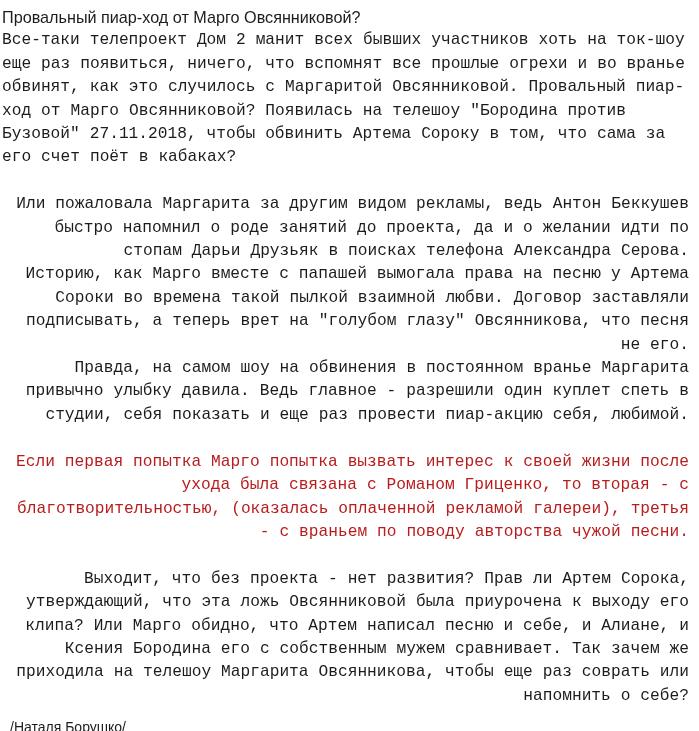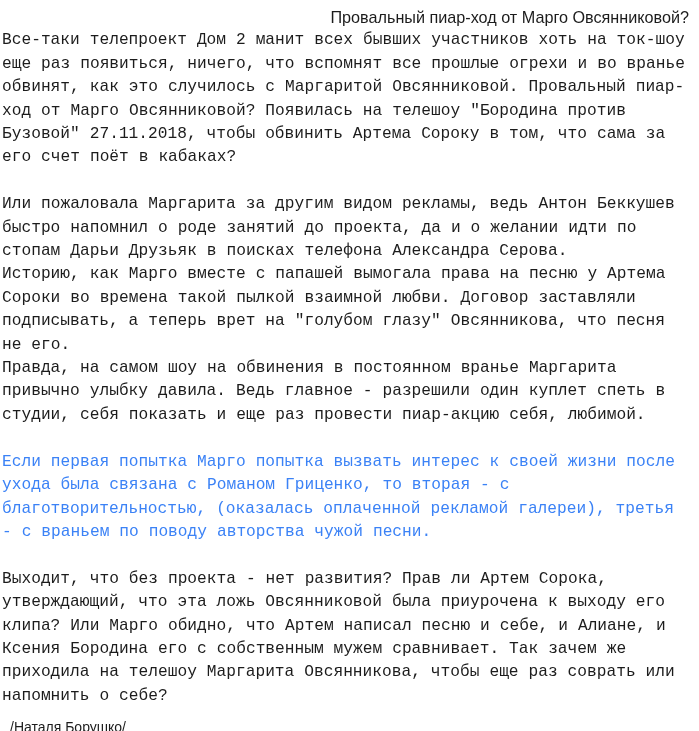--- a/index.html
+++ b/index.html
@@ -30,29 +30,29 @@
     word-spacing: 0.2px;
     text-align: left;
     margin: 0;
     white-space: pre-wrap;
     font-family: Liberation Mono, monospace;
   }
 
   
   .para + .para {
     margin-top: 23.4px;
+    text-align: right;
   }
 
   .headline {
     color: #1c1c1c;
     font-size: 16.2px;
     line-height: 23.4px;
     margin: 0;
     font-weight: normal;
-    text-align: right;
   }
 
   .signature {
     color: #1c1c1c;
     font-size: 14px;
     line-height: 23.4px;
     margin: 8px;
   }
 </style>
 </head>
@@ -61,19 +61,19 @@
 <div class="article">
 
   <p class="headline" style="color: rgb(28, 28, 28);">Провальный пиар-ход от Марго Овсянниковой?</p>
 
   <p class="para" style="color: rgb(28, 28, 28);">Все-таки телепроект Дом 2 манит всех бывших участников хоть на ток-шоу еще раз появиться, ничего, что вспомнят все прошлые огрехи и во вранье обвинят, как это случилось с Маргаритой Овсянниковой. Провальный пиар-ход от Марго Овсянниковой? Появилась на телешоу "Бородина против Бузовой" 27.11.2018, чтобы обвинить Артема Сороку в том, что сама за его счет поёт в кабаках?</p>
 
   <p class="para" style="color: rgb(28, 28, 28);">Или пожаловала Маргарита за другим видом рекламы, ведь Антон Беккушев быстро напомнил о роде занятий до проекта, да и о желании идти по стопам Дарьи Друзьяк в поисках телефона Александра Серова.
 Историю, как Марго вместе с папашей вымогала права на песню у Артема Сороки во времена такой пылкой взаимной любви. Договор заставляли подписывать, а теперь врет на "голубом глазу" Овсянникова, что песня не его.
 Правда, на самом шоу на обвинения в постоянном вранье Маргарита привычно улыбку давила. Ведь главное - разрешили один куплет спеть в студии, себя показать и еще раз провести пиар-акцию себя, любимой.</p>
 
-  <p class="para" style="color: #3b82f6;">Если первая попытка Марго попытка вызвать интерес к своей жизни после ухода была связана с Романом Гриценко, то вторая - с благотворительностью, (оказалась оплаченной рекламой галереи), третья - с враньем по поводу авторства чужой песни.</p>
+  <p class="para" style="color: #b91c1c;">Если первая попытка Марго попытка вызвать интерес к своей жизни после ухода была связана с Романом Гриценко, то вторая - с благотворительностью, (оказалась оплаченной рекламой галереи), третья - с враньем по поводу авторства чужой песни.</p>
 
   <p class="para" style="color: rgb(28, 28, 28);">Выходит, что без проекта - нет развития? Прав ли Артем Сорока, утверждающий, что эта ложь Овсянниковой была приурочена к выходу его клипа? Или Марго обидно, что Артем написал песню и себе, и Алиане, и Ксения Бородина его с собственным мужем сравнивает. Так зачем же приходила на телешоу Маргарита Овсянникова, чтобы еще раз соврать или напомнить о себе?</p>
 
   <p class="signature" style="color: rgb(28, 28, 28);">/Наталя Борушко/</p>
 
 </div>
 
 </body></html>

